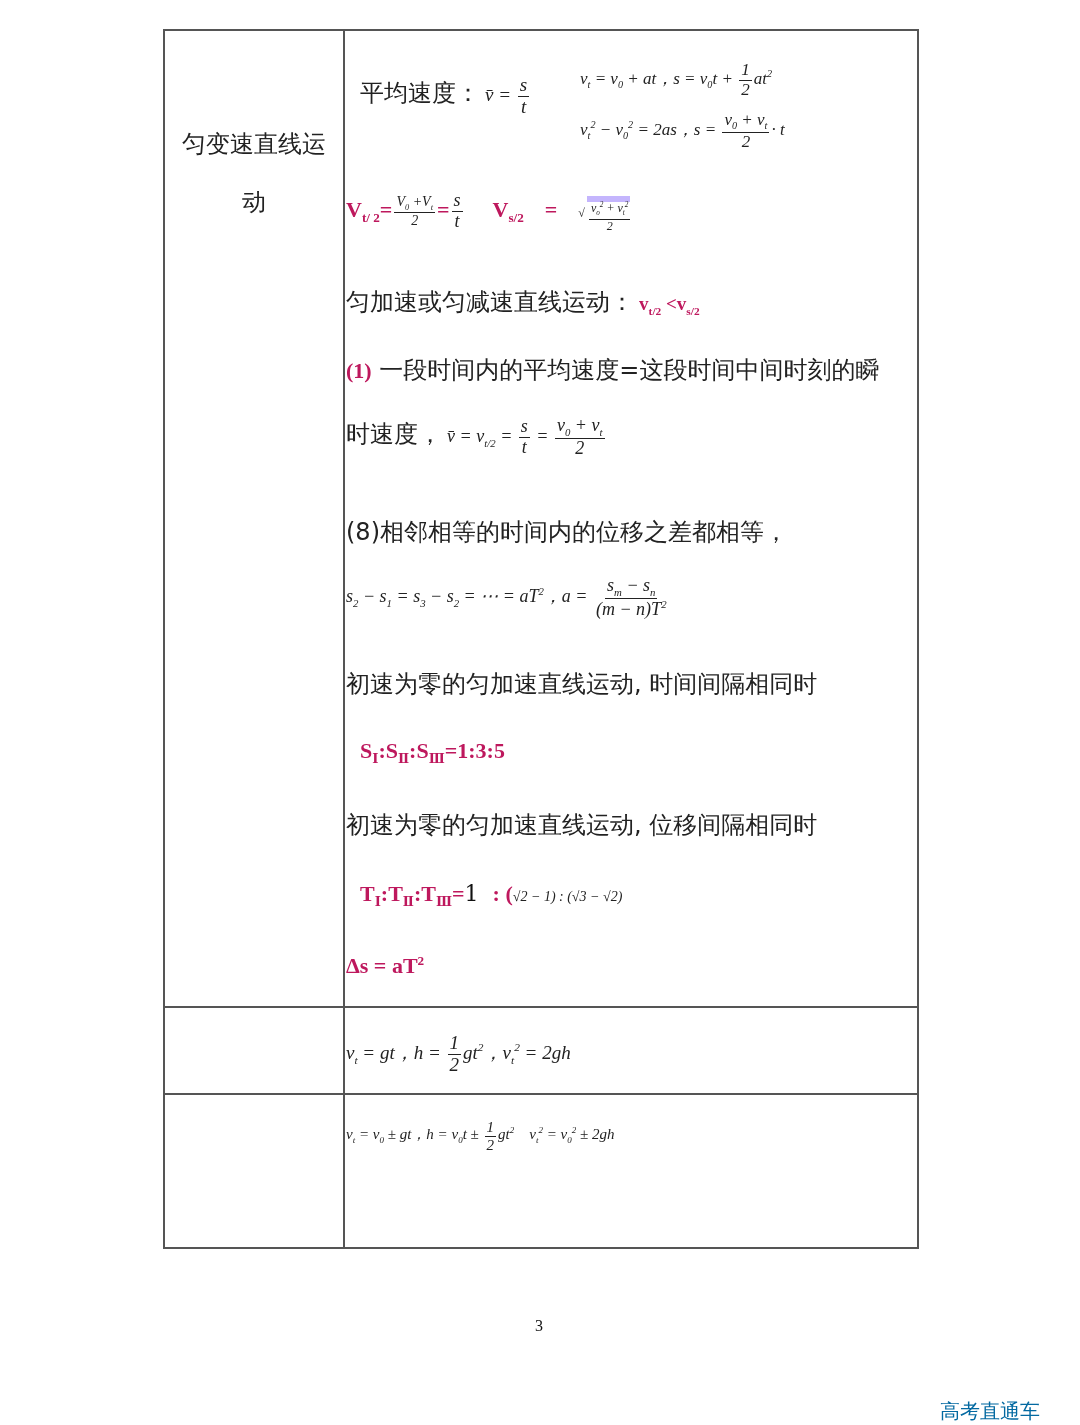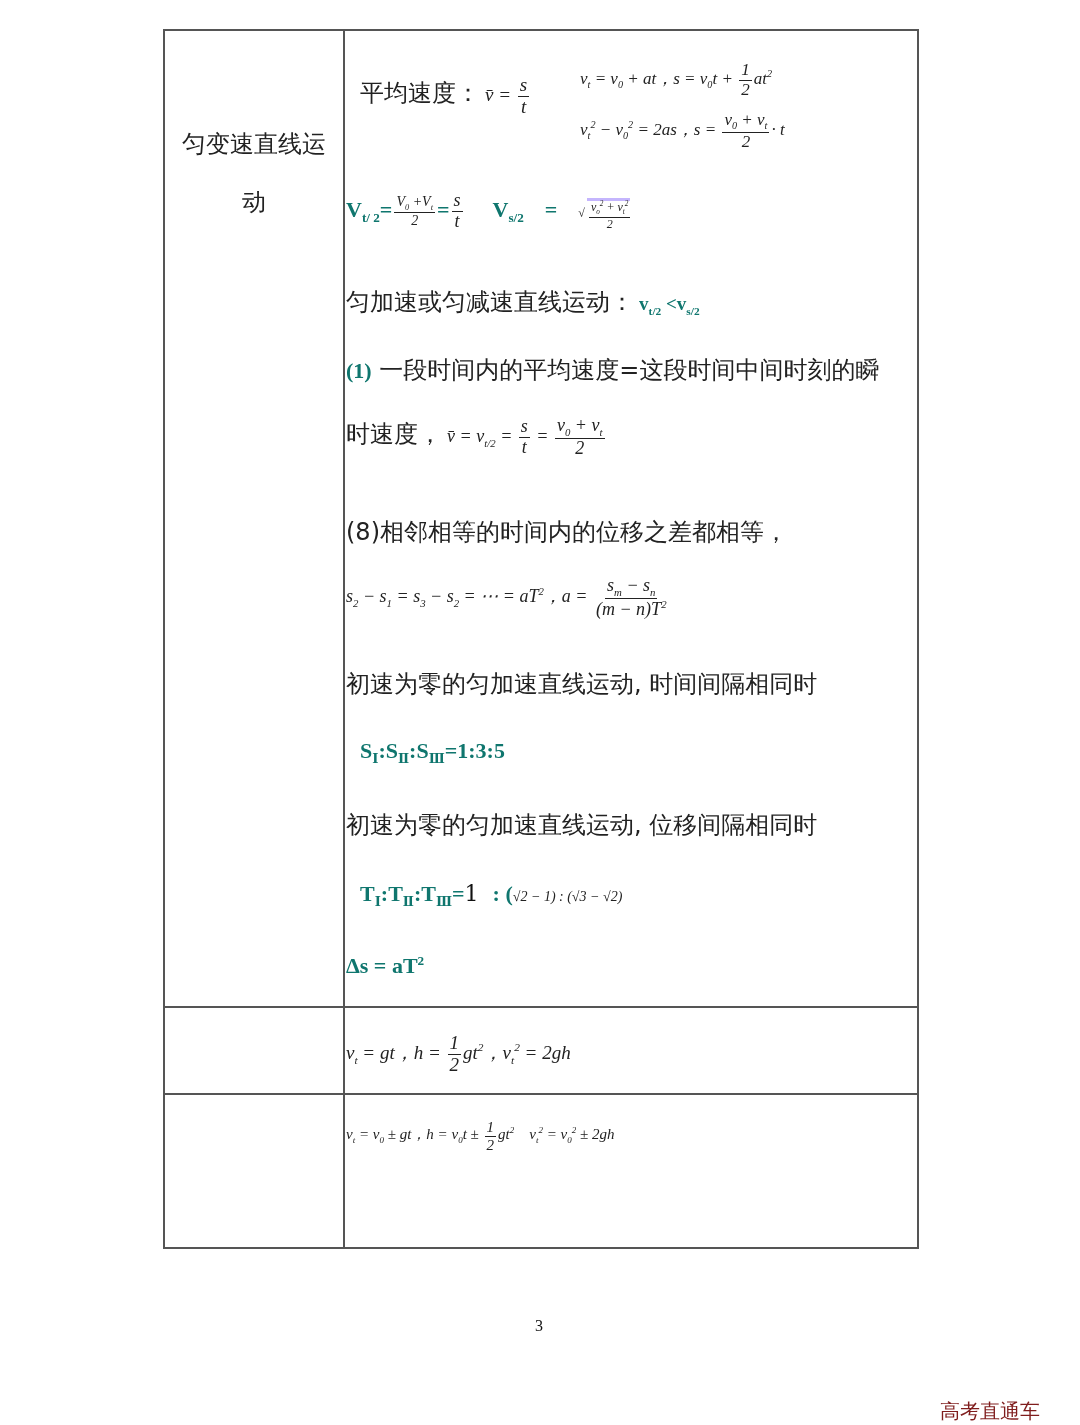--- a/index.html
+++ b/index.html
@@ -8,29 +8,29 @@
   .page { position:absolute; left:0; top:0; width:1080px; height:1425px; background:#fff; }
   .tbl { position:absolute; left:163px; top:29px; width:756px; height:1220px;
          border:2px solid #555; box-sizing:border-box; }
   .vline { position:absolute; left:178px; top:0; width:2px; height:100%; background:#555; }
   .hline { position:absolute; left:0; width:100%; height:2px; background:#555; }
   .label { position:absolute; left:0; width:178px; text-align:center;
            font-family:"DejaVu Sans","Liberation Sans",sans-serif; font-size:24px; line-height:58px; color:#222; }
   .ab { position:absolute; white-space:nowrap; }
   .cn { font-family:"DejaVu Sans","Liberation Sans",sans-serif; font-size:24px; color:#222; }
   .m { font-family:"Liberation Serif","DejaVu Serif",serif; font-style:italic; color:#222; }
-  .b { font-family:"Liberation Serif","DejaVu Serif",serif; font-weight:bold; color:#0f766e; }
+  .b { font-family:"Liberation Serif","DejaVu Serif",serif; font-weight:bold; color:#be185d; }
   .frac { display:inline-flex; flex-direction:column; align-items:center; vertical-align:middle; margin:0 2px; }
   .frac .n { border-bottom:1px solid #222; padding:0 2px; line-height:1.1; }
   .frac .d { line-height:1.1; padding:0 2px; }
   sub, sup { font-size:0.6em; }
   .pagenum { position:absolute; left:535px; top:1317px; font-size:16px; font-family:"Liberation Serif",serif; }
-  .watermark { position:absolute; left:940px; top:1398px; font-size:20px; color:#7f1d1d;
+  .watermark { position:absolute; left:940px; top:1398px; font-size:20px; color:#0369a1;
                font-family:"DejaVu Sans","Liberation Sans",sans-serif;text-align:right; }
-  .sqrt { border-top:3px solid #c4b5fd; padding-left:2px; }
+  .sqrt { border-top:6px solid #c4b5fd; padding-left:2px; }
 </style>
 </head>
 <body>
 
 <div class="page">
   <div class="tbl">
     <div class="vline"></div>
     <div class="hline" style="top:975px"></div>
     <div class="hline" style="top:1062px"></div>
 

